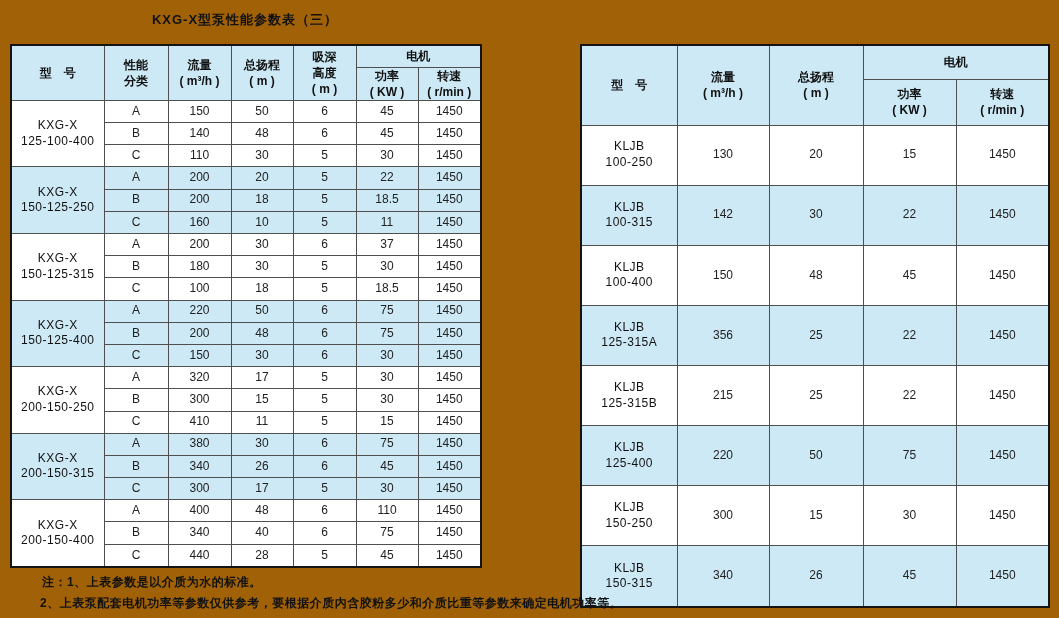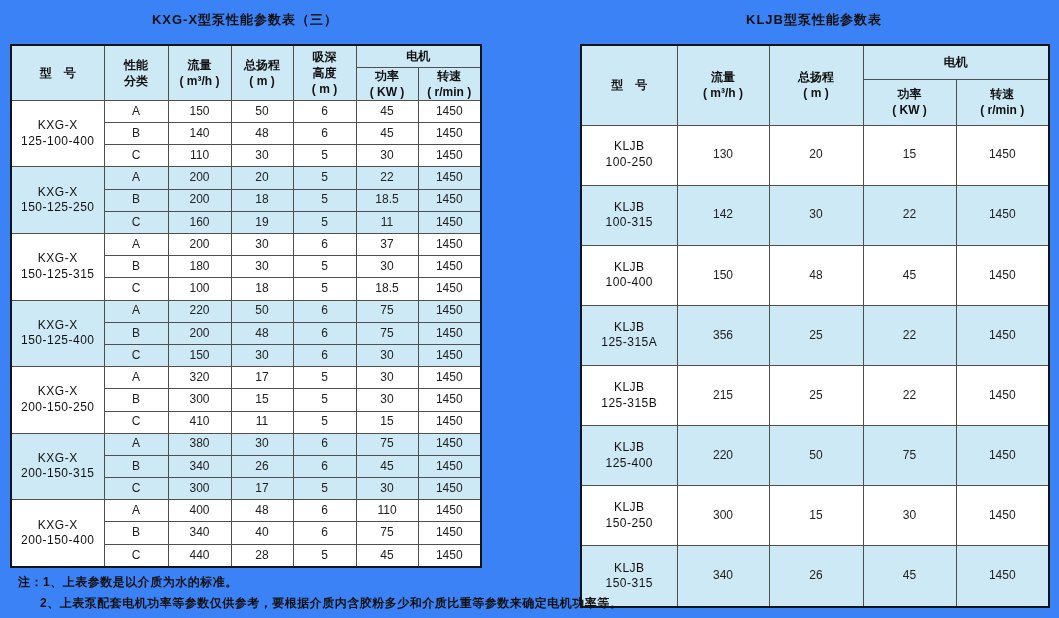--- a/index.html
+++ b/index.html
@@ -3,21 +3,21 @@
 <meta charset="utf-8">
 <style>
   html, body { margin: 0; padding: 0; }
   body {
     width: 1059px; height: 618px;
     background: #ffffff;
     font-family: "Liberation Sans", "DejaVu Sans", sans-serif;
     position: relative;
     overflow: hidden;
   }
-  .page { position: relative; width: 1059px; height: 618px; background: #3b82f6; }
+  .page { position: relative; width: 1059px; height: 618px; background: #a16207; }
 
   .title {
     position: absolute; top: 10px; height: 20px;
     text-align: center; font-size: 13px; font-weight: bold;
     color: #111; letter-spacing: 1px; line-height: 20px;
     white-space: pre;
   }
   .title-left  { left: 10px;  width: 470px; }
   .title-right { left: 580px; width: 468px; }
 
@@ -57,30 +57,29 @@
   .tbl-left  thead tr.hr1 { height: 22px; }
   .tbl-left  thead tr.hr2 { height: 28px; }
   .tbl-right thead tr.hr1 { height: 34px; }
   .tbl-right thead tr.hr2 { height: 46px; }
 
   .notes { position: absolute; left: 10px; top: 574px; width: 660px; }
   .note {
     font-size: 12px; font-weight: bold; color: #111;
     letter-spacing: 0.5px; white-space: pre;
   }
-  .note-1 { padding-left: 8px; }
+  .note-1 { padding-left: 8px; margin-left: 24px; }
   .note-2 { padding-left: 30px; margin-top: 4px; }
 </style>
 </head>
 <body>
 
 <div class="page">
 
   <div class="title title-left">KXG-X型泵性能参数表（三）</div>
-  <div class="title title-right">KLJB型泵性能参数表</div>
 
   <table class="tbl tbl-left">
     <colgroup>
       <col style="width:93px">
         <col style="width:64px">
         <col style="width:63px">
       <col style="width:62px">
         <col style="width:63px">
         <col style="width:62px">
         <col style="width:63px">
@@ -149,21 +148,21 @@
         <td>B</td>
         <td>200</td>
         <td>18</td>
         <td>5</td>
         <td>18.5</td>
         <td>1450</td>
       </tr>
       <tr class="alt">
         <td>C</td>
         <td>160</td>
-        <td>19</td>
+        <td>10</td>
         <td>5</td>
         <td>11</td>
         <td>1450</td>
       </tr>
 
       <tr>
         <td class="model" rowspan="3">KXG-X
 150-125-315</td>
         <td>A</td>
         <td>200</td>

